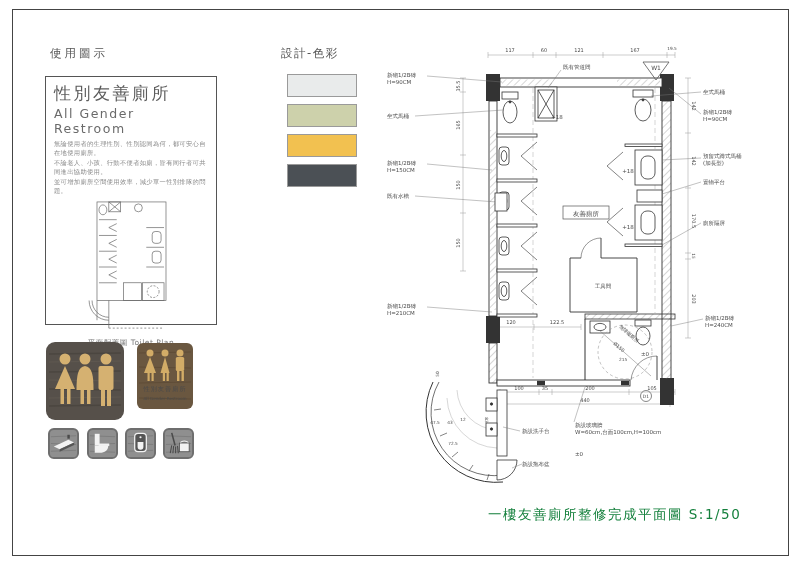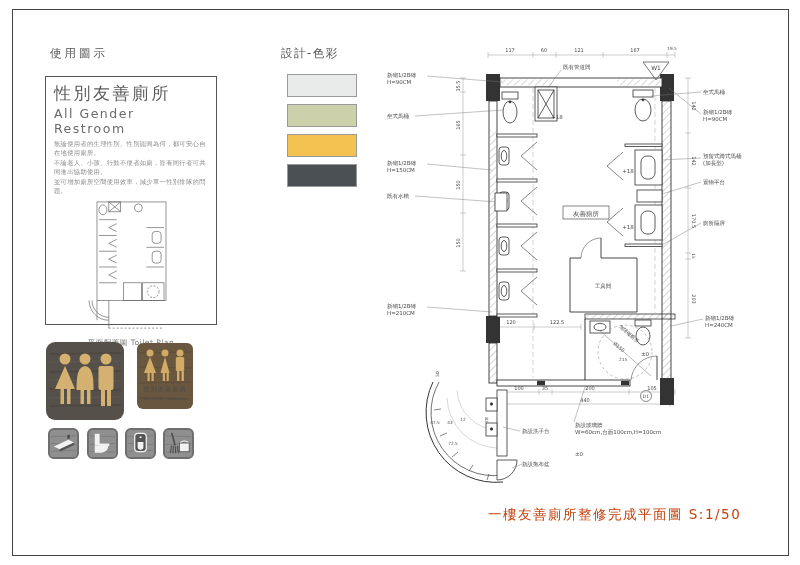--- a/index.html
+++ b/index.html
@@ -7,21 +7,21 @@
          font-family:"DejaVu Sans","Liberation Sans",sans-serif;color:#555;}
   .frame{position:absolute;left:12px;top:9px;width:775px;height:545px;border:1px solid #444;}
   .abs{position:absolute;}
   .heading{font-size:11.5px;letter-spacing:3px;color:#555;}
   .card{position:absolute;left:45px;top:76px;width:172px;height:249px;border:1.5px solid #555;box-sizing:border-box;padding:5px 8px;}
   .card .tzh{font-size:17px;letter-spacing:2.5px;color:#5c5c5c;}
   .card .ten{font-size:12.5px;letter-spacing:1.5px;color:#6a6a6a;margin-top:1px;}
   .card .desc{margin-top:3px;font-size:6.3px;line-height:1.5;color:#8a8a8a;letter-spacing:.3px;}
   .card .cap{text-align:center;font-size:7.5px;color:#777;margin-top:2px;letter-spacing:.5px;}
   .sw{width:70px;height:23px;border:1px solid #9a9a9a;margin-bottom:7px;box-sizing:border-box;}
-  .title{position:absolute;left:488px;top:506px;font-size:13.5px;letter-spacing:1.5px;color:#c2410c;}
+  .title{position:absolute;left:488px;top:506px;font-size:13.5px;letter-spacing:1.5px;color:#15803d;}
   svg text{font-family:"DejaVu Sans","Liberation Sans",sans-serif;fill:#4a4a4a;}
 </style>
 </head>
 <body>
 <div id="sheet">
 
 <div class="frame"></div>
 
 <div class="abs heading" style="left:50px;top:46px;">使用圖示</div>
 

